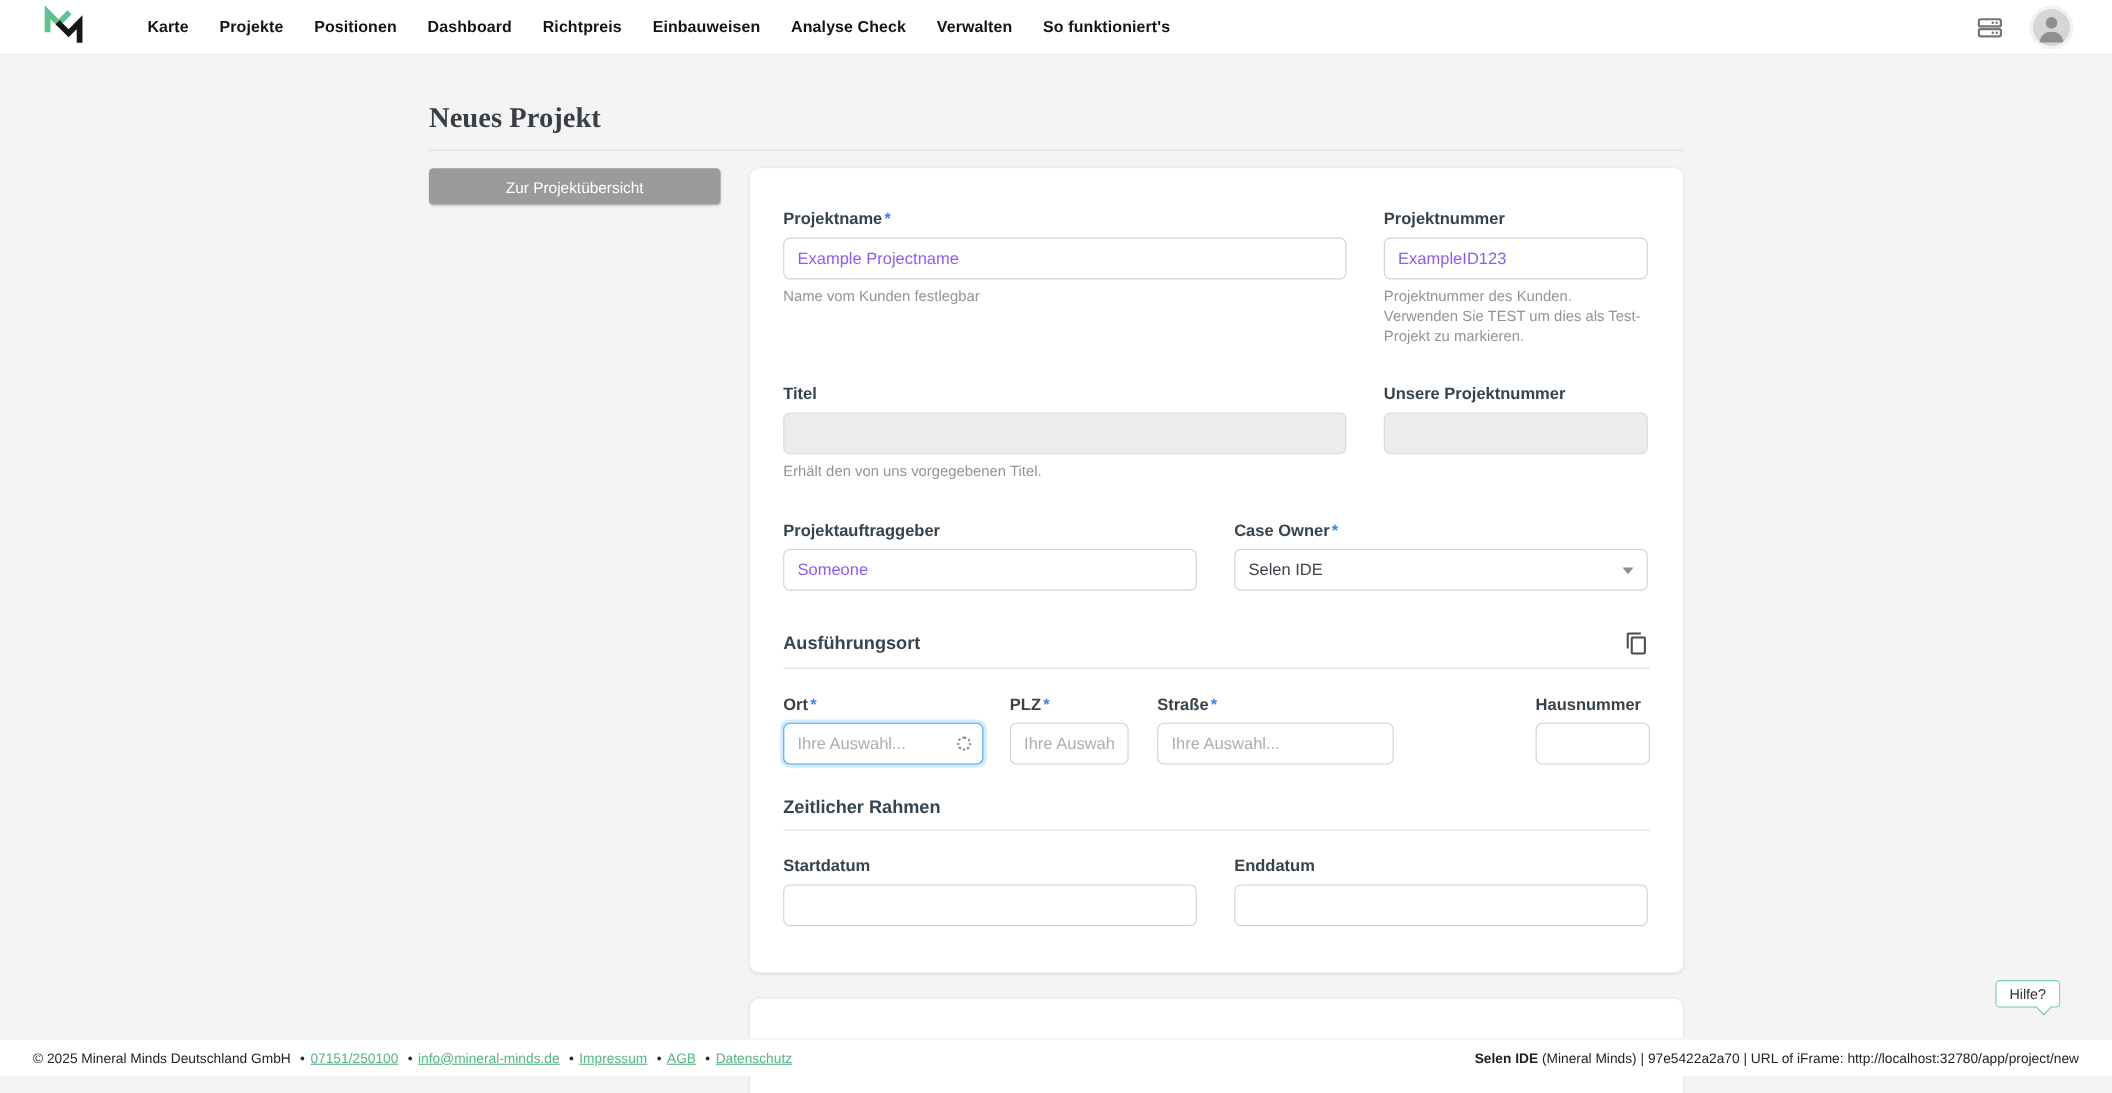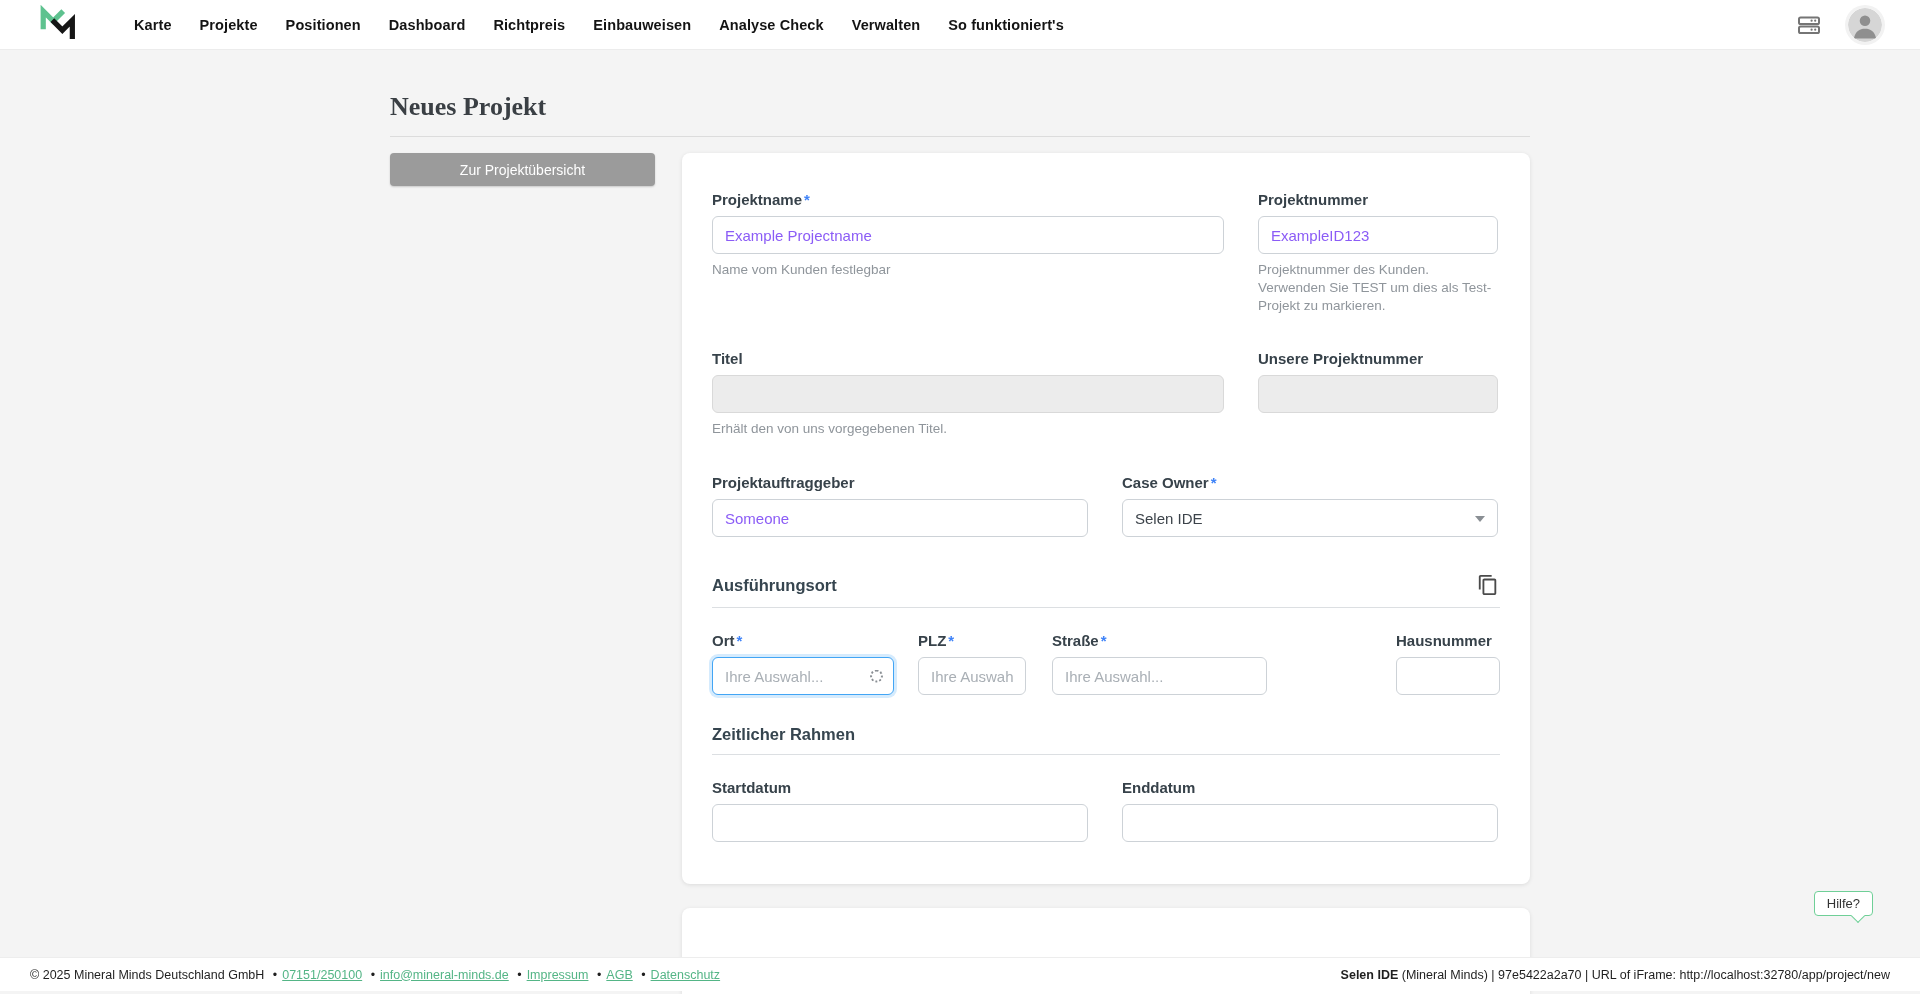--- a/index.html
+++ b/index.html
@@ -74,21 +74,21 @@
 
   
   .help-bubble { position:fixed; right:47px; bottom:78px; background:#fff;
     border:1.5px solid #6fcf97; border-radius:4px; padding:4px 12px; font-size:13px;
     color:#333; z-index:20; cursor:pointer; }
   .help-bubble .tail { position:absolute; bottom:-6px; right:9px; width:10px; height:10px;
     background:#fff; border-right:1.5px solid #6fcf97; border-bottom:1.5px solid #6fcf97;
     transform:rotate(45deg); }
 
   
-  .footer { position:fixed; left:0; bottom:3px; width:1920px; height:34px; background:#fff;
+  .footer { position:fixed; left:0; bottom:16px; width:1920px; height:34px; background:#fff;
     border-top:1px solid #ededed; display:flex; align-items:center; justify-content:space-between;
     padding:0 30px; font-size:12.5px; color:#1f1f1f; z-index:15; }
   .footer a { color:#54b586; text-decoration:underline; cursor:pointer; }
   .footer .sep { margin:0 5px; color:#1f1f1f; }
   .footer-right b { font-weight:700; }
 </style>
 </head>
 <body>
 
 <nav class="topnav">

